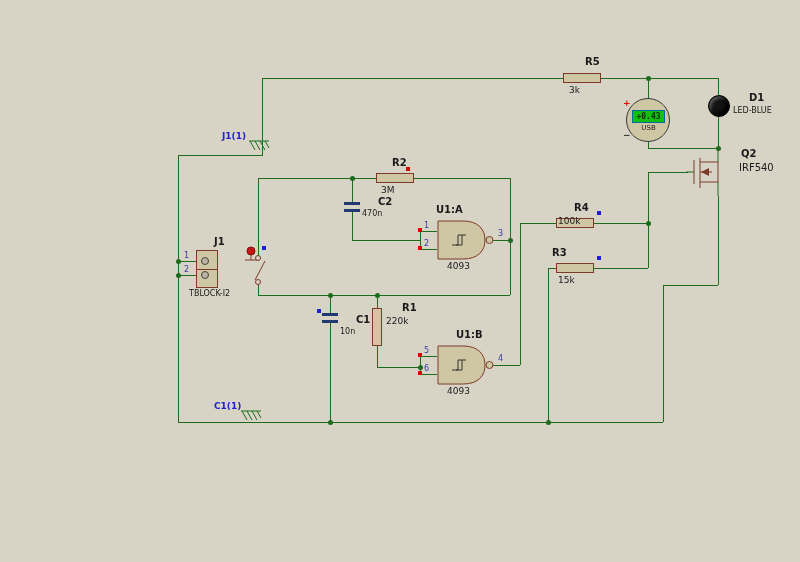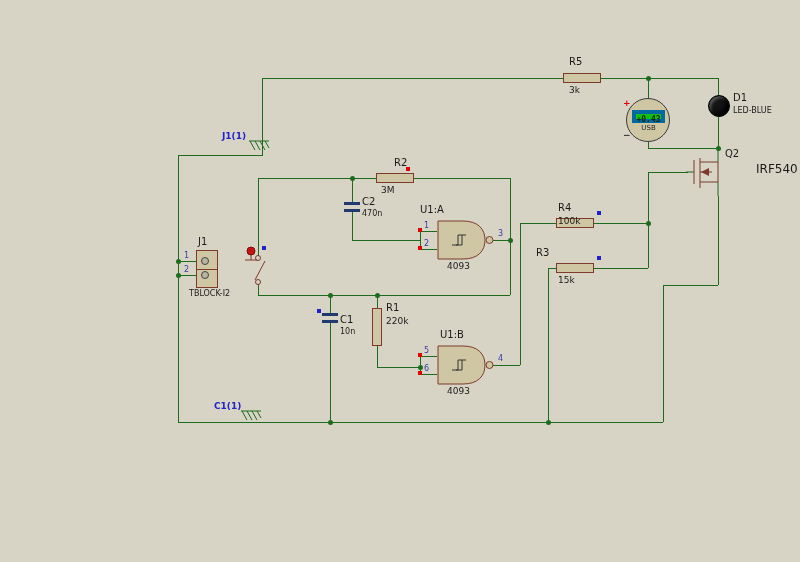--- a/index.html
+++ b/index.html
@@ -9,30 +9,30 @@
     font-family:"DejaVu Sans","Liberation Sans",sans-serif;
   }
   .wh,.wv{position:absolute;background:var(--wire,#1d6b1d);}
   .wh{height:1px;}
   .wv{width:1px;}
   .dot{position:absolute;width:5px;height:5px;border-radius:50%;
        background:var(--wire,#1d6b1d);transform:translate(-2px,-2px);}
   .rbox{position:absolute;background:var(--body-fill,#cfc7a3);
         border:1px solid var(--body-stroke,#7d3a2a);box-sizing:border-box;}
   .plate{position:absolute;background:var(--plate,#203a70);}
-  .ref{position:absolute;font-size:10px;font-weight:normal;color:var(--text,#1a1a1a);white-space:nowrap;line-height:1;}
+  .ref{position:absolute;font-size:10px;font-weight:bold;color:var(--text,#1a1a1a);white-space:nowrap;line-height:1;margin-left:16px;}
   .val{position:absolute;font-size:9px;color:var(--text,#1a1a1a);white-space:nowrap;line-height:1;}
   .pin{position:absolute;font-size:8px;color:var(--pin-number,#3a3aa8);white-space:nowrap;line-height:1;}
   .net{position:absolute;font-size:9px;font-weight:bold;color:var(--net-label,#2222c8);white-space:nowrap;line-height:1;}
   .sqr{position:absolute;width:4px;height:4px;background:var(--marker-red,#e00000);}
   .sqb{position:absolute;width:4px;height:4px;background:var(--marker-blue,#2020d0);}
   .meter{position:absolute;left:626px;top:98px;width:44px;height:44px;border-radius:50%;
          background:var(--body-fill,#cfc7a3);border:1px solid #3a3a3a;box-sizing:border-box;}
   .mdisp{position:absolute;left:632px;top:110px;width:33px;height:13px;
-         background:var(--display-bg,#12c012);border:4px solid #0369a1;box-sizing:border-box;
+         background:var(--display-bg,#12c012);border:1px solid #0369a1;box-sizing:border-box;
          font-family:"DejaVu Sans Mono","Liberation Mono",monospace;
          font-size:8px;font-weight:bold;color:var(--display-text,#052a05);
          text-align:center;line-height:11px;}
   .musb{position:absolute;left:632px;top:125px;width:33px;text-align:center;
         font-size:7px;color:#222;line-height:1;}
   .msign{position:absolute;font-size:9px;font-weight:bold;line-height:1;}
   .led{position:absolute;left:708px;top:95px;width:22px;height:22px;border-radius:50%;
        background:var(--led,#141414);border:1px solid #000;box-sizing:border-box;
        box-shadow:inset -3px -3px 5px #000, inset 2px 2px 3px #5a5a5a;}
   .jblock{position:absolute;left:196px;top:250px;width:22px;height:38px;
@@ -138,21 +138,21 @@
     <circle class="scap" cx="7" cy="7" r="4"></circle>
     <circle class="sstroke" cx="14" cy="14" r="2.5"></circle>
     <circle class="sstroke" cx="14" cy="38" r="2.5"></circle>
   </svg>
 
   <div class="rbox" style="left:563px;top:73px;width:38px;height:10px"></div>
   <span class="ref" style="left:569px;top:57px">R5</span>
   <span class="val" style="left:569px;top:86px">3k</span>
 
   <div class="rbox" style="left:376px;top:173px;width:38px;height:10px"></div>
-  <span class="ref" style="left:394px;top:158px">R2</span>
+  <span class="ref" style="left:376px;top:158px">R2</span>
   <span class="val" style="left:381px;top:186px">3M</span>
 
   <div class="rbox" style="left:556px;top:218px;width:38px;height:10px"></div>
   <span class="ref" style="left:558px;top:203px">R4</span>
   <span class="val" style="left:558px;top:217px">100k</span>
 
   <div class="rbox" style="left:556px;top:263px;width:38px;height:10px"></div>
   <span class="ref" style="left:536px;top:248px">R3</span>
   <span class="val" style="left:558px;top:276px">15k</span>
 
@@ -191,21 +191,21 @@
   <span class="pin" style="left:424px;top:347px">5</span>
   <span class="pin" style="left:424px;top:365px">6</span>
   <span class="pin" style="left:498px;top:355px">4</span>
 
   <svg class="part" style="left:686px;top:150px" width="36" height="46">
     <path class="wstroke" d="M0,22 H8 M32,0 V12 M32,32 V46"></path>
     <path class="sstroke" d="M8,10 V34 M14,8 V38 M14,12 H32 M14,22 H26 M14,32 H32 M32,12 V32"></path>
     <path class="sarrow" d="M15,22 L23,18 L23,26 Z"></path>
   </svg>
   <span class="ref" style="left:725px;top:149px">Q2</span>
-  <span class="val" style="left:756px;top:163px;font-size:12px">IRF540</span>
+  <span class="val" style="left:739px;top:163px;font-size:10px">IRF540</span>
 
   <div class="led"></div>
   <span class="ref" style="left:733px;top:93px">D1</span>
   <span class="val" style="left:733px;top:107px;font-size:8px">LED-BLUE</span>
 
   <div class="meter"></div>
   <div class="mdisp">+0.43</div>
   <div class="musb">USB</div>
   <span class="msign" style="left:623px;top:99px;color:var(--marker-red,#e00000)">+</span>
   <span class="msign" style="left:623px;top:131px;color:#333">−</span>

